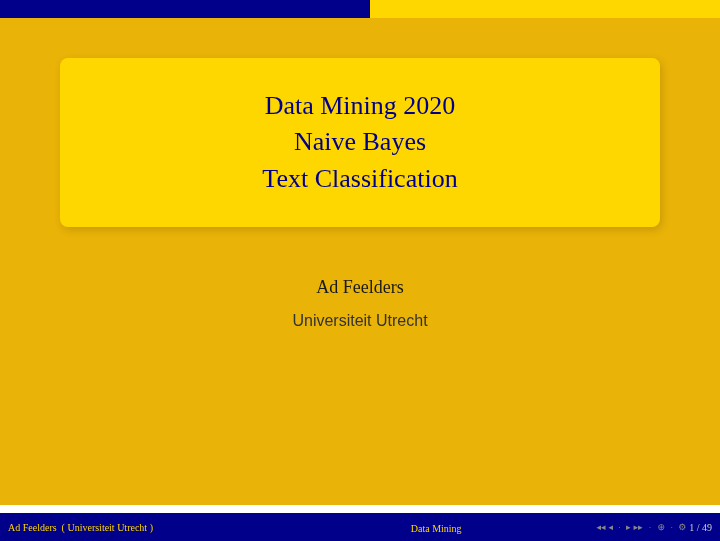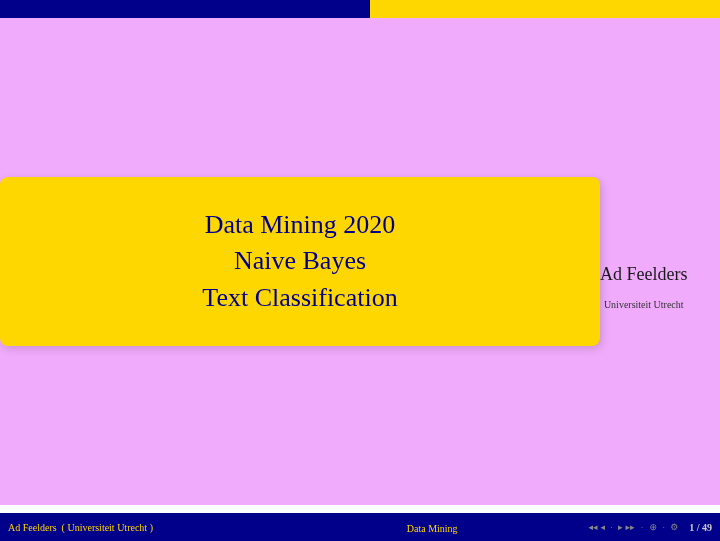--- a/index.html
+++ b/index.html
@@ -35,23 +35,23 @@
       height: 18px;
     }
 
     
     .main-content {
       position: absolute;
       top: 18px;
       left: 0;
       width: 720px;
       height: 487px;
-      background: #f0abfc;
+      background: #eab308;
       display: flex;
-      flex-direction: row;
+      flex-direction: column;
       align-items: center;
       justify-content: flex-start;
       padding-top: 40px;
     }
 
     
     .title-box {
       background: #FFD700;
       border-radius: 8px;
       width: 600px;
@@ -78,23 +78,23 @@
     .author-name {
       color: #1a1a1a;
       font-size: 18px;
       font-weight: normal;
       margin-bottom: 14px;
       font-family: Georgia, serif;
     }
 
     .university-name {
       color: #333333;
-      font-size: 10px;
+      font-size: 16px;
       font-weight: normal;
-      font-family: Liberation Serif, serif;
+      font-family: Liberation Sans, sans-serif;
     }
   </style>
 </head>
 <body>
 
 <div class="top-bar">
   <div class="top-bar-blue"></div>
   <div class="top-bar-yellow"></div>
 </div>
 
@@ -128,16 +128,16 @@
 
     <span style="color:#888;font-size:9px;cursor:pointer;">◂◂</span>
     <span style="color:#888;font-size:9px;cursor:pointer;">◂</span>
     <span style="color:#888;font-size:9px;margin:0 2px;">·</span>
     <span style="color:#888;font-size:9px;cursor:pointer;">▸</span>
     <span style="color:#888;font-size:9px;cursor:pointer;">▸▸</span>
     <span style="color:#888;font-size:9px;margin:0 3px;">·</span>
     <span style="color:#888;font-size:9px;">⊕</span>
     <span style="color:#888;font-size:9px;margin:0 2px;">·</span>
     <span style="color:#888;font-size:9px;">⚙</span>
-    <span style="color:#cccccc;font-size:10px;font-family:Georgia,serif;margin-left:8px;font-weight:bold;">1 / 49</span>
+    <span style="color:#cccccc;font-size:10px;font-family:Georgia,serif;">1 / 49</span>
   </div>
 
 </div>
 
 </body></html>

